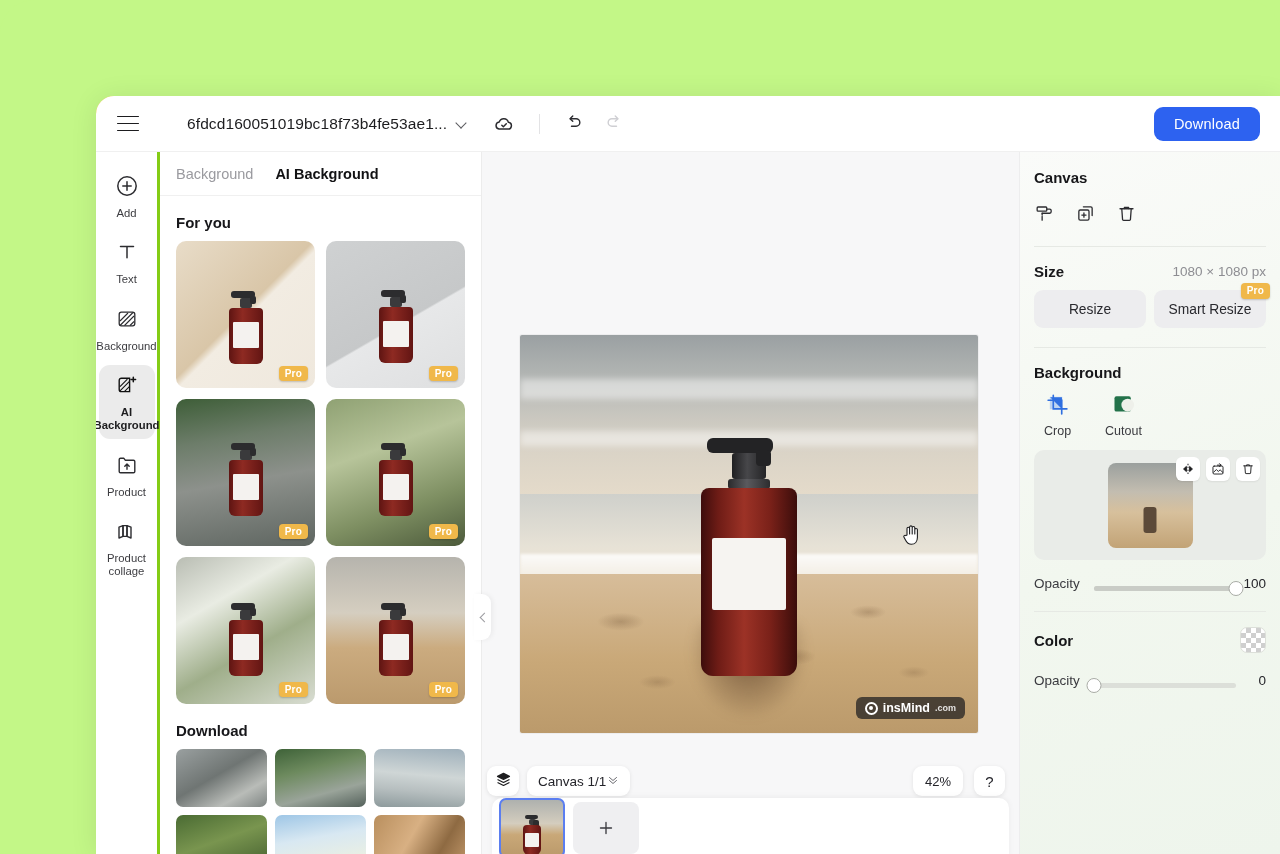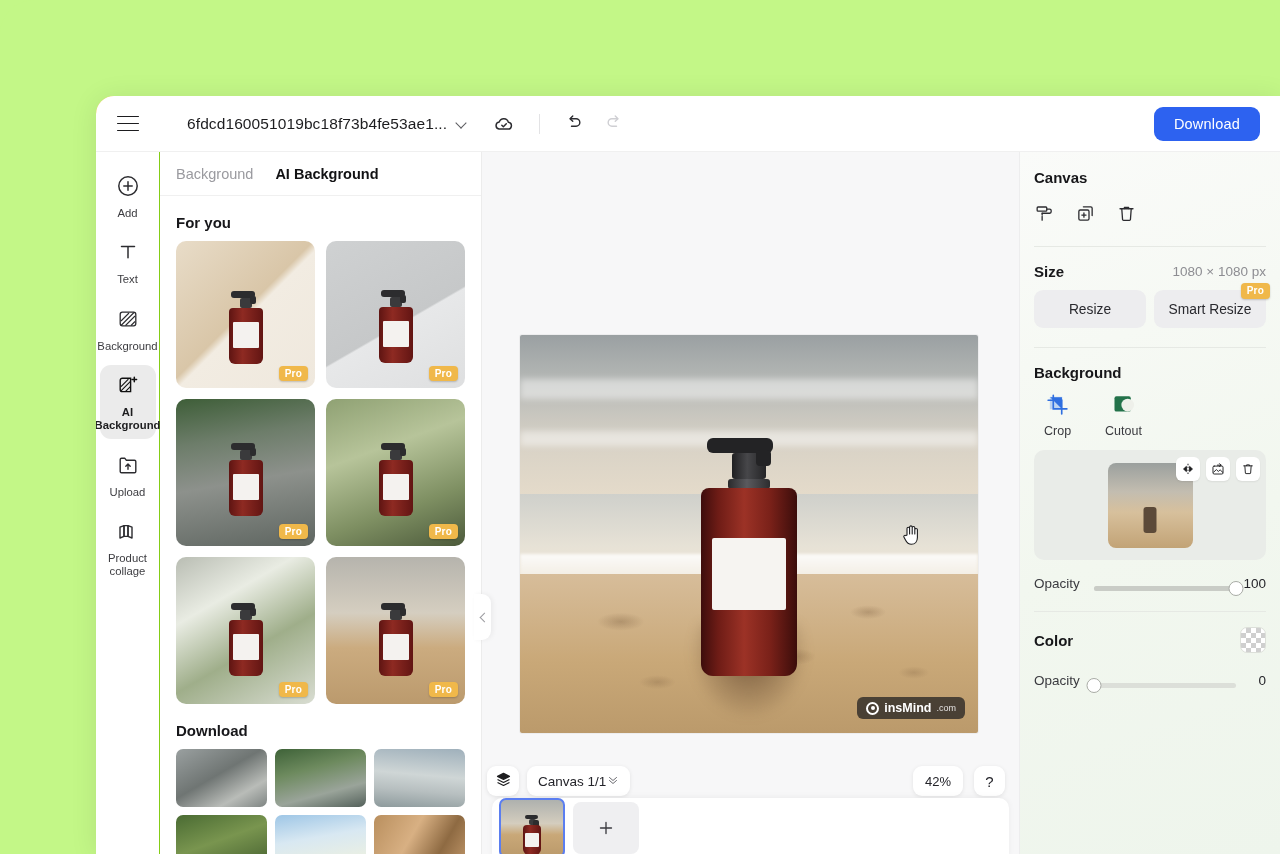--- a/index.html
+++ b/index.html
@@ -56,21 +56,21 @@
   .dl-btn {
     position: absolute; right: 20px; top: 11px;
     background: #2d62f0; color:#fff; border:none; border-radius: 9px;
     height: 34px; padding: 0 20px; font-size: 14.5px; font-family:inherit;
     cursor:pointer; letter-spacing:.2px;
   }
 
   
   .rail {
     position: absolute; left: 0; top: 56px; width: 64px; height: 702px;
-    background: #fff; border-right: 1px solid #84cc16;
+    background: #fff; border-right: 3px solid #84cc16;
     padding-top: 14px;
   }
   .rail-item {
     width: 56px; margin: 0 auto 6px; padding: 8px 0 6px;
     display:flex; flex-direction:column; align-items:center; gap:5px;
     border-radius: 11px; cursor:pointer;
   }
   .rail-item.active { background: #ebebeb; }
   .rail-label { font-size: 11.3px; color:#3c3c40; text-align:center; line-height:1.18; }
   .rail-item.active .rail-label { font-weight: 700; color:#1d1d1f; }
@@ -151,21 +151,21 @@
   .bb-shadow { position:absolute; left:50%; top:72%; transform:translateX(-50%); width:120px; height:98px;
                background:radial-gradient(ellipse at 50% 30%, rgba(90,62,40,.78), rgba(120,92,60,0) 70%);
                filter:blur(5px); z-index:2;}
   .watermark {
     position:absolute; right:13px; bottom:14px; z-index:5;
     background:rgba(28,28,30,.72); color:#fff; border-radius:6px;
     padding:4px 9px; font-size:12.5px; font-weight:700; display:flex; align-items:center; gap:5px;
   }
   .wm-dot { width:13px; height:13px; border-radius:50%; border:2px solid #fff; position:relative;}
   .wm-dot::after{content:"";position:absolute;left:2.5px;top:2.5px;width:4px;height:4px;background:#fff;border-radius:50%;}
-  .wm-com { font-size:9px; font-weight:400; opacity:.85; }
+  .wm-com { font-size:9px; font-weight:700; opacity:.85; }
   .hand-cursor { position:absolute; left:420px; top:371px; z-index:9; }
 
   
   .collapse-handle {
     position:absolute; left:378px; top:498px; width:17px; height:46px;
     background:#fff; border-radius: 0 9px 9px 0; z-index:12;
     display:flex; align-items:center; justify-content:center; cursor:pointer;
     box-shadow: 2px 0 5px rgba(0,0,0,.05);
   }
   .collapse-handle::before{
@@ -321,21 +321,21 @@
         <span class="rail-label">AI Background</span>
       </div>
 
       <div class="rail-item">
         <span>
           <svg width="24" height="24" viewBox="0 0 24 24" fill="none" stroke="#2c2c30" stroke-width="1.4" stroke-linecap="round" stroke-linejoin="round">
             <path d="M4.2 18.4V6.6a1.3 1.3 0 0 1 1.3-1.3h3.4l1.5 2h8.1a1.3 1.3 0 0 1 1.3 1.3v9.8a1.3 1.3 0 0 1-1.3 1.3H5.5a1.3 1.3 0 0 1-1.3-1.3z"></path>
             <path d="M12 16.3v-5.1M9.8 13.2L12 10.9l2.2 2.3"></path>
           </svg>
         </span>
-        <span class="rail-label">Upload</span>
+        <span class="rail-label">Product</span>
       </div>
 
       <div class="rail-item">
         <span>
           <svg width="24" height="24" viewBox="0 0 24 24" fill="none" stroke="#2c2c30" stroke-width="1.4" stroke-linejoin="round">
             <path d="M4 8.2l4-1.6v10.8l-4 1.6z"></path>
               <path d="M8 6.6h4v10.8H8z"></path>
               <path d="M12 6.6l4 1.6v10.8l-4-1.6z"></path>
           </svg>
         </span>

